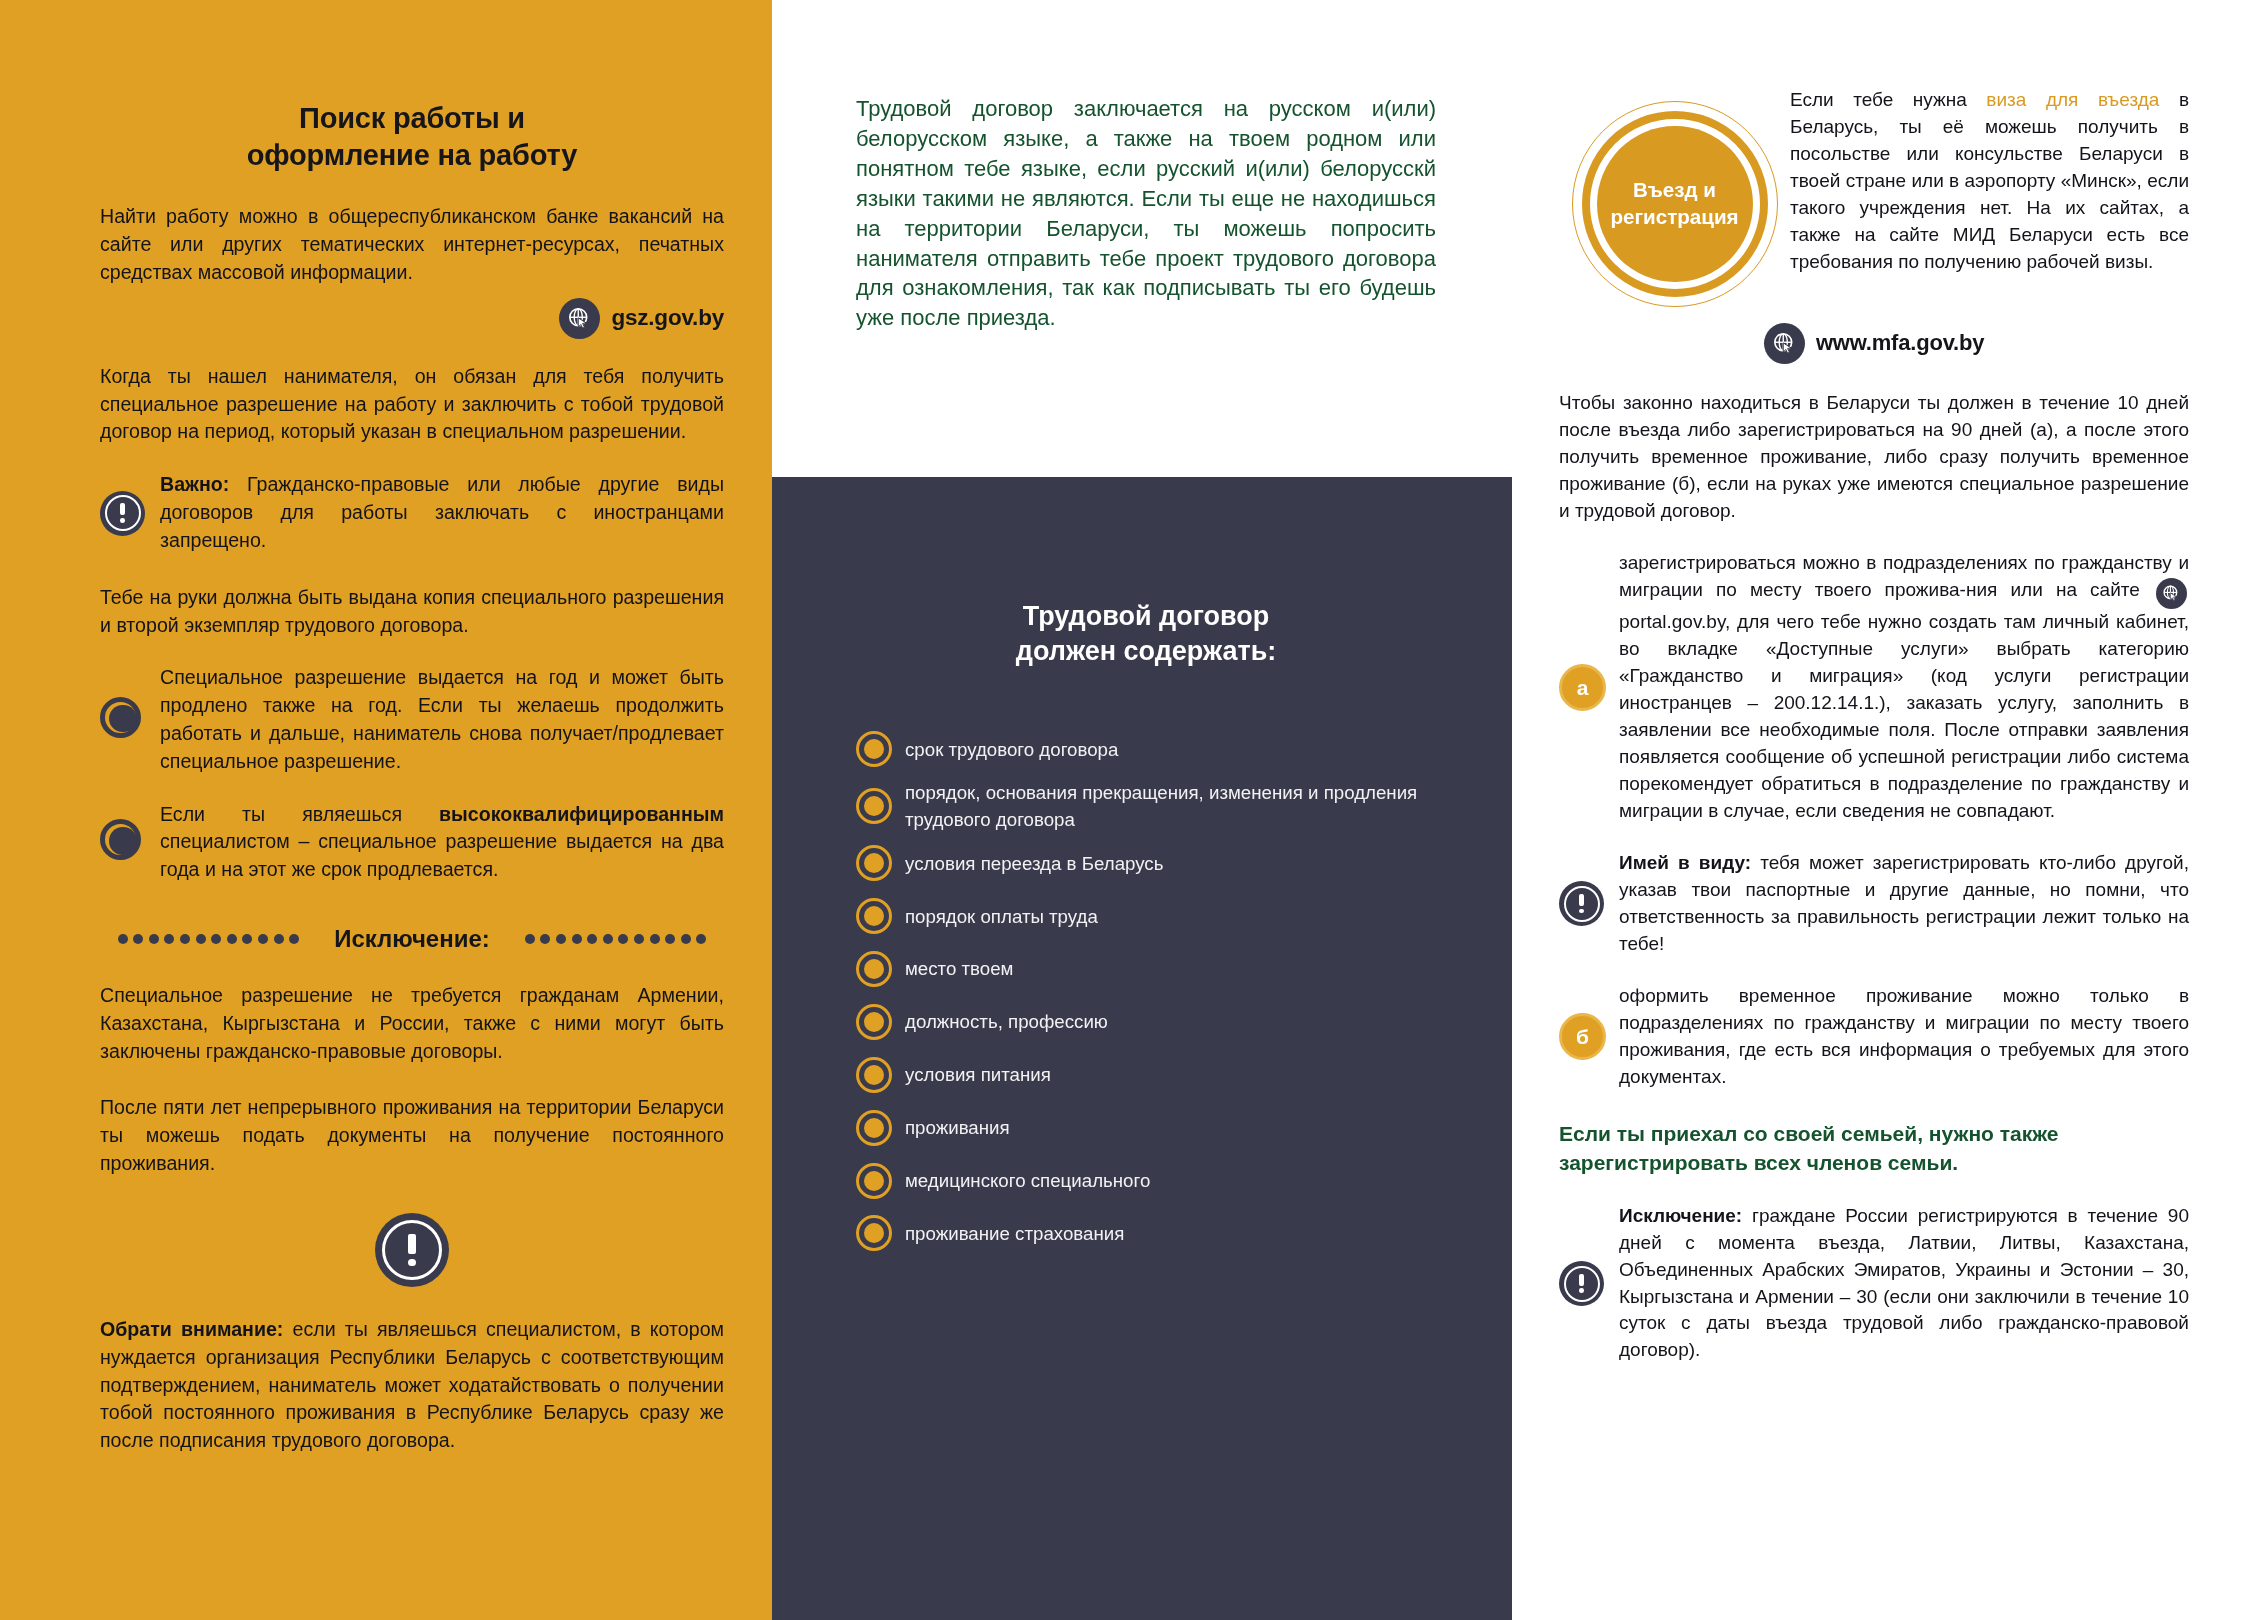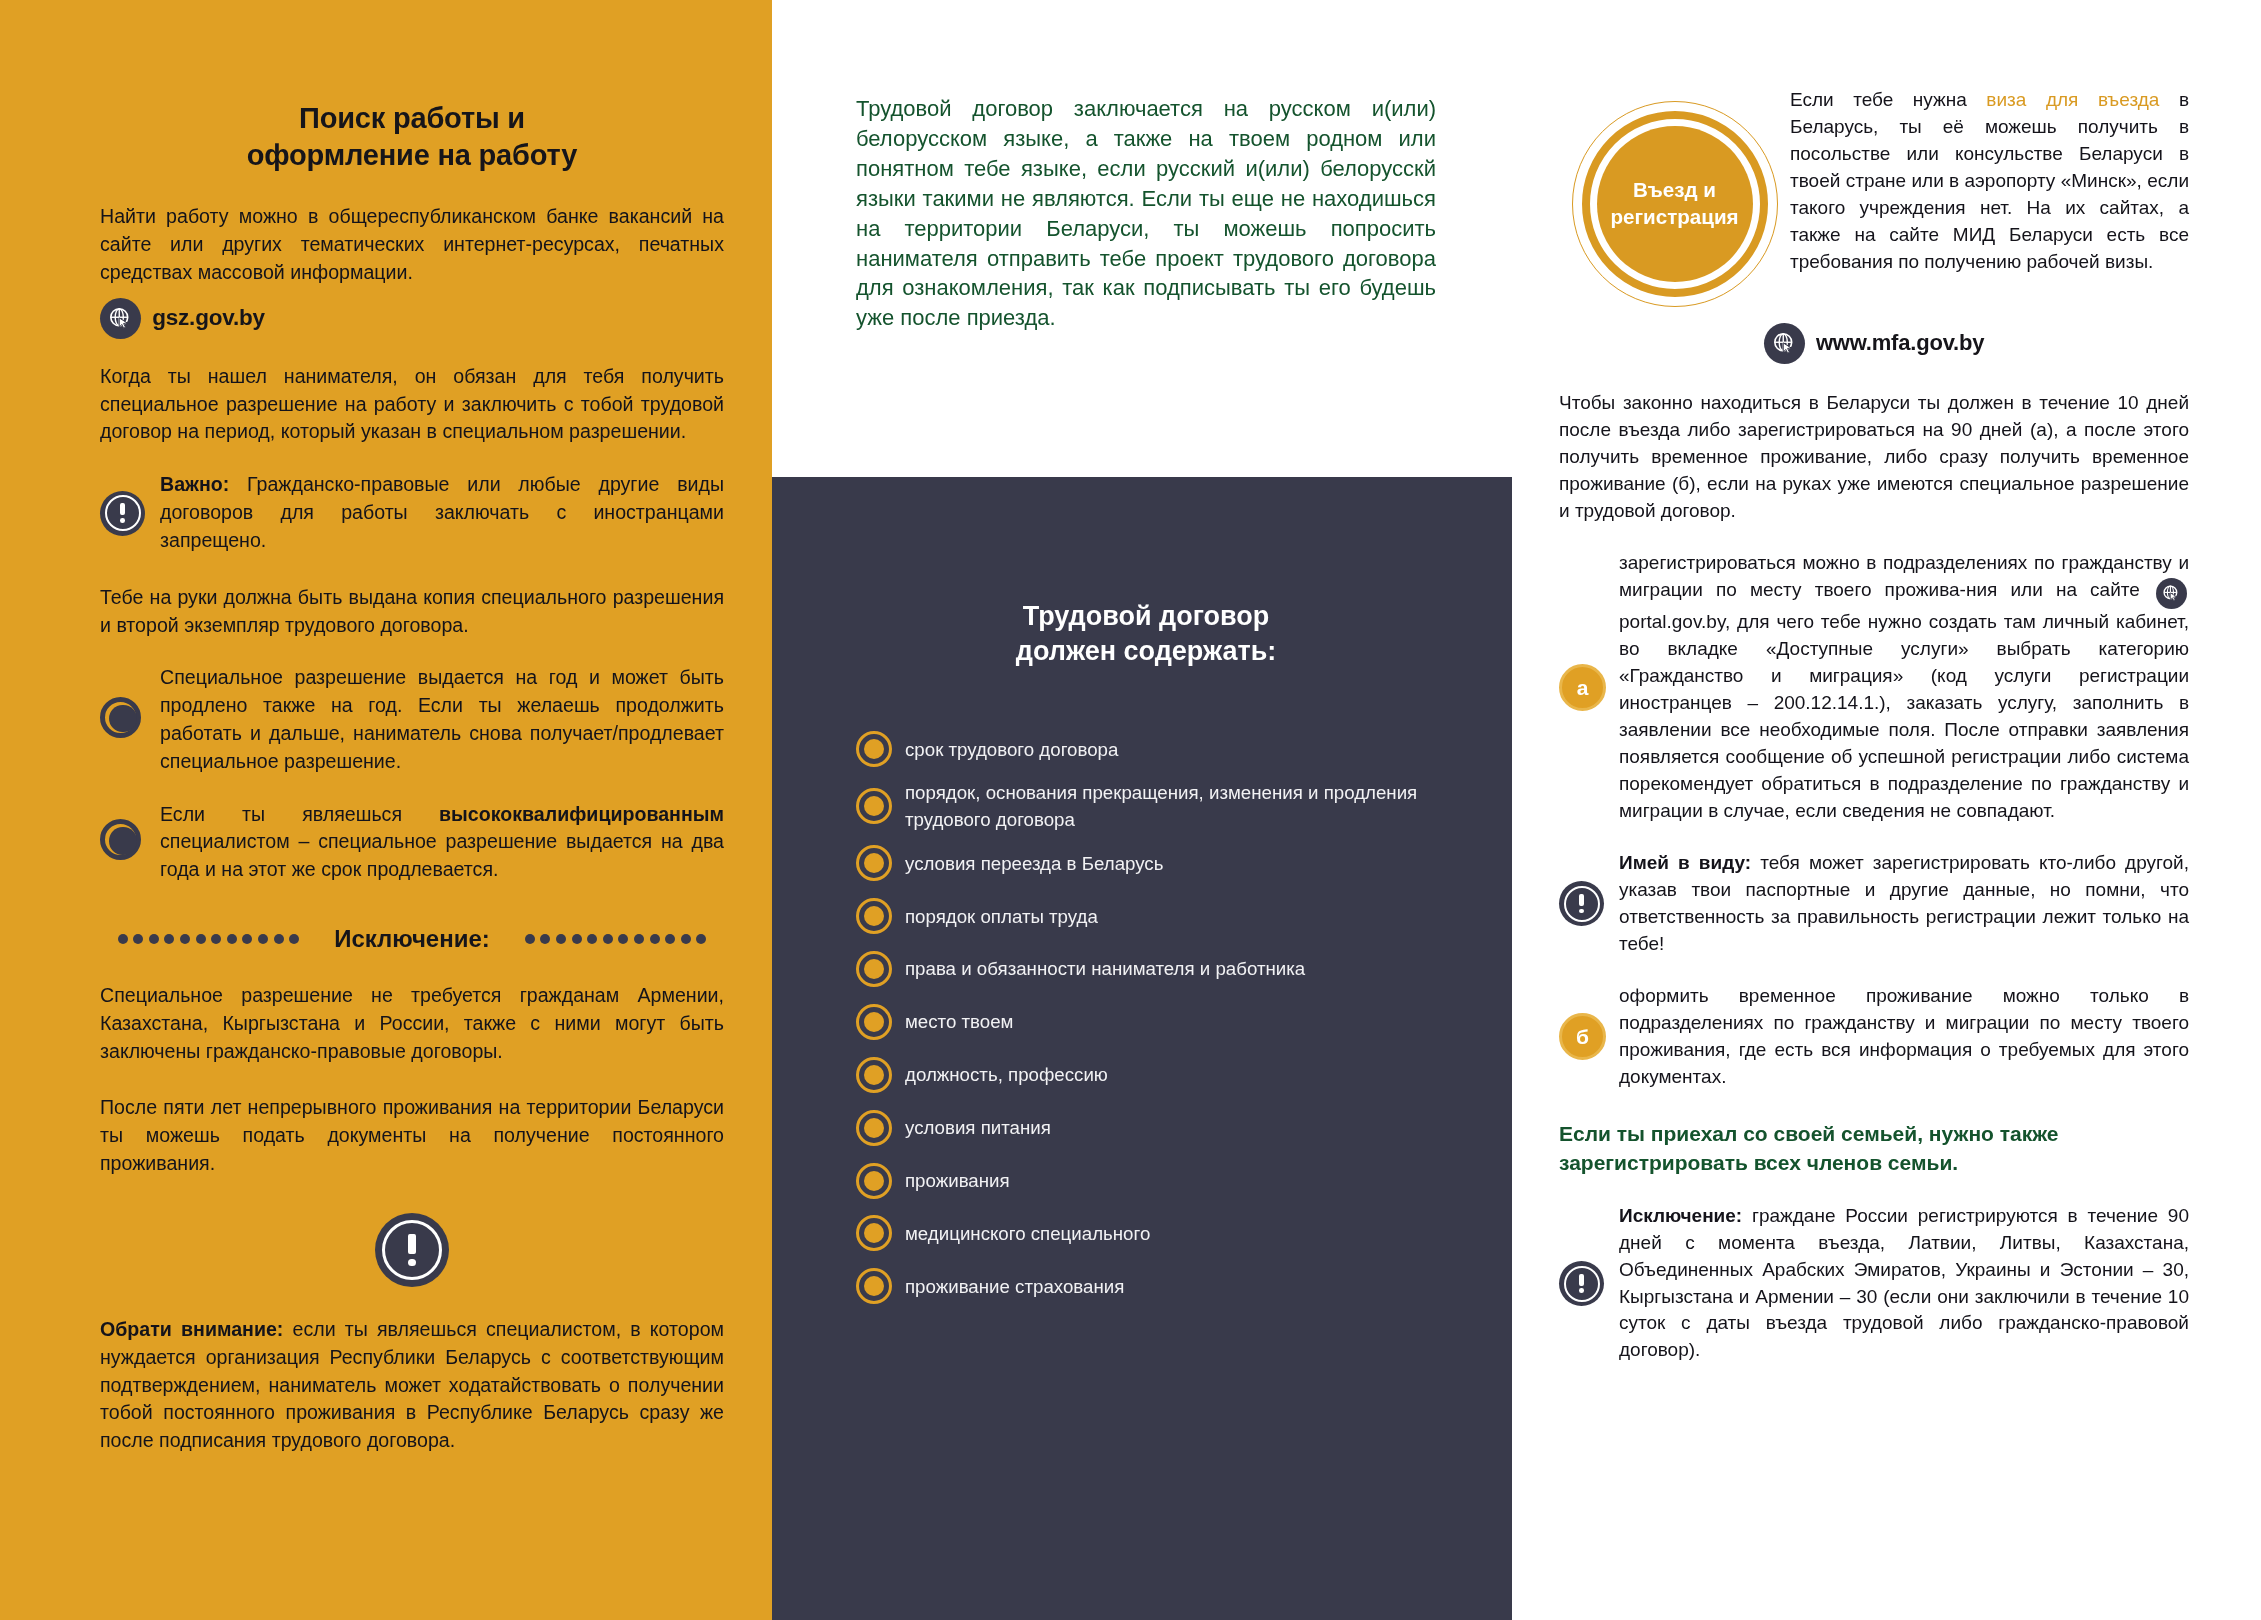--- a/index.html
+++ b/index.html
@@ -31,21 +31,21 @@
   .left-col{left:100px;top:0;width:624px;}
   .l-title{
     font-size:29px;font-weight:bold;color:#16151a;text-align:center;
     line-height:1.28;letter-spacing:-0.2px;margin-top:100px;
   }
   .l-body{
     font-size:19.6px;color:#14131a;line-height:1.42;margin-top:29px;
   }
   .l-body.tight{margin-top:24px;}
   .site-row{
-    display:flex;align-items:center;justify-content:flex-start;gap:11.2px;
+    display:flex;align-items:center;justify-content:flex-end;gap:11.2px;
     margin-top:11.2px;margin-bottom:6.2px;
   }
   .site-txt{font-size:22.5px;font-weight:bold;color:#16151a;letter-spacing:-0.2px;}
 
   .bullet-row{position:relative;display:flex;align-items:center;margin-top:25px;}
   .bullet-row .bul{flex:0 0 auto;width:60px;display:flex;justify-content:flex-start;}
   .bullet-row .btxt{flex:1 1 auto;font-size:19.6px;color:#14131a;line-height:1.42;}
 
   .excl-head{
     display:flex;align-items:center;justify-content:center;gap:0;
@@ -293,29 +293,20 @@
           </span>
         <span class="mtxt">порядок оплаты труда</span>
       </div>
       <div class="m-item">
         <span class="bul">
             <span class="ico-obullet">
               <span class="o"></span>
               <span class="c"></span>
             </span>
           </span>
-        <span class="mtxt">права и обязанности нанимателя и работника</span>
-      </div>
-      <div class="m-item">
-        <span class="bul">
-            <span class="ico-obullet">
-              <span class="o"></span>
-              <span class="c"></span>
-            </span>
-          </span>
         <span class="mtxt">место твоем</span>
       </div>
       <div class="m-item">
         <span class="bul">
             <span class="ico-obullet">
               <span class="o"></span>
               <span class="c"></span>
             </span>
           </span>
         <span class="mtxt">должность, профессию</span>

